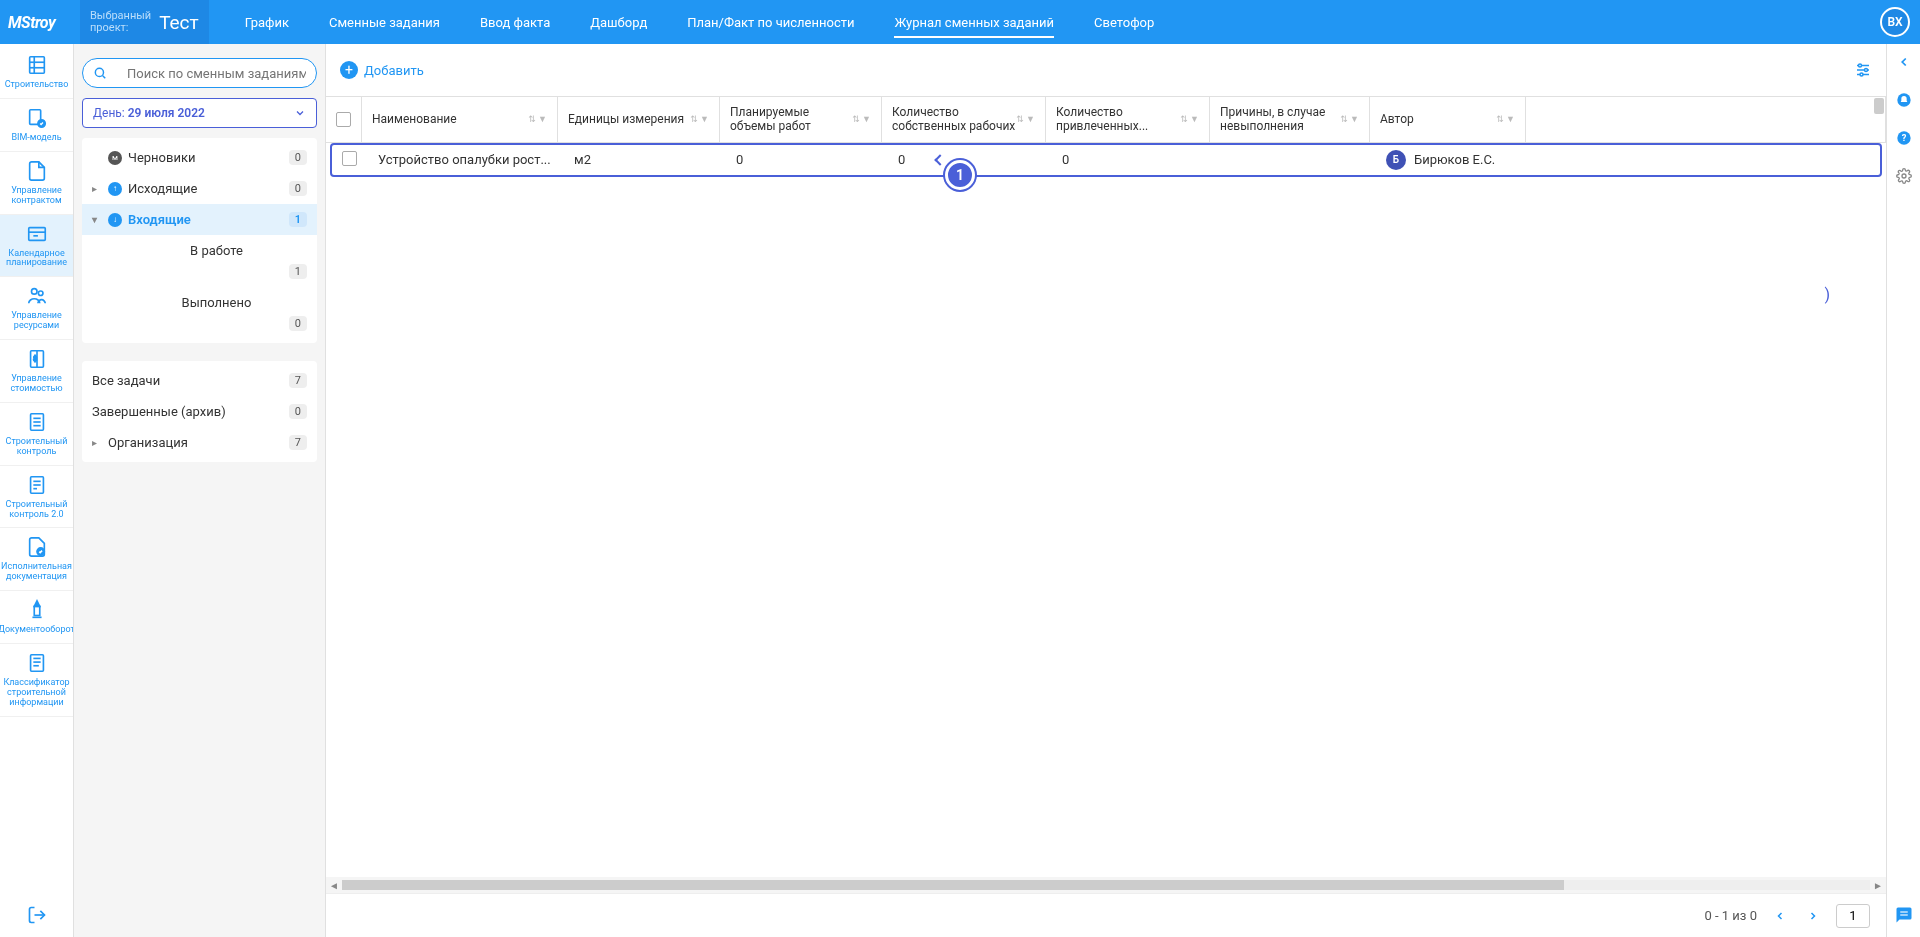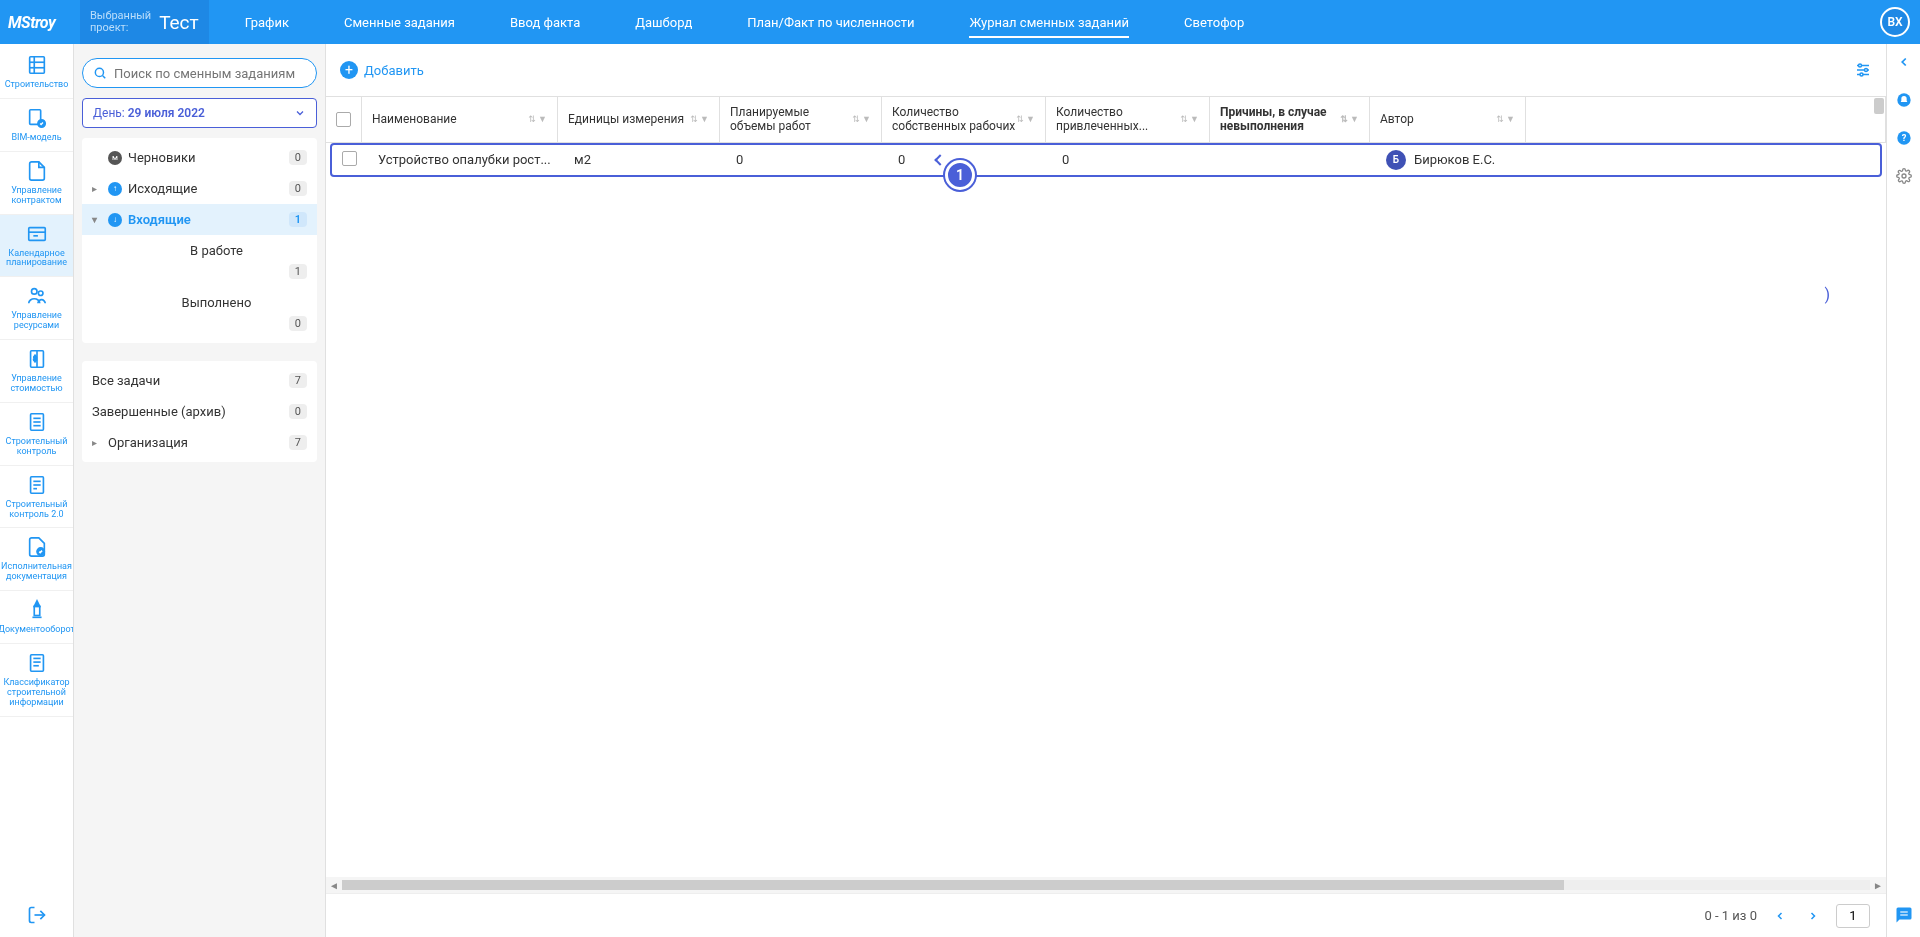--- a/index.html
+++ b/index.html
@@ -2,33 +2,33 @@
 <html><head>
 <meta charset="utf-8">
 <style>
 * { box-sizing: border-box; margin: 0; padding: 0; font-family: -apple-system, BlinkMacSystemFont, 'Segoe UI', Roboto, Arial, sans-serif; }
 body { display: flex; flex-direction: column; height: 937px; width: 1920px; overflow: hidden; background: #fff; }
 .topbar { height: 44px; background: #2196f3; display: flex; align-items: center; color: #fff; font-size: 13px; }
 .logo { width: 80px; padding-left: 8px; font-weight: 700; font-style: italic; font-size: 16px; letter-spacing: -0.5px; }
 .project-box { background: #1e88e5; padding: 4px 10px; display: flex; align-items: center; gap: 8px; height: 100%; }
 .project-label { font-size: 11px; line-height: 1.1; color: #bbdefb; }
 .project-name { font-size: 19px; }
-.tabs { display: flex; height: 100%; margin-left: 20px; gap: 23px; text-align: center; }
+.tabs { display: flex; height: 100%; margin-left: 20px; gap: 8px; text-align: center; }
 .tab { padding: 0 16px; display: flex; align-items: center; cursor: pointer; font-size: 13px; white-space: nowrap; position: relative; }
 .tab.active::after { content: ''; position: absolute; bottom: 6px; left: 16px; right: 16px; height: 2px; background: #fff; }
 .avatar-top { margin-left: auto; margin-right: 10px; width: 30px; height: 30px; border-radius: 50%; border: 2px solid #fff; display: flex; align-items: center; justify-content: center; font-size: 12px; font-weight: 600; background: #1e88e5; }
 .body-wrap { display: flex; flex: 1; min-height: 0; }
 .left-rail { width: 74px; background: #fff; border-right: 1px solid #e0e0e0; display: flex; flex-direction: column; align-items: center; padding-top: 4px; overflow: hidden; }
 .rail-item { width: 100%; padding: 8px 4px; display: flex; flex-direction: column; align-items: center; gap: 4px; cursor: pointer; color: #2196f3; font-size: 9px; text-align: center; line-height: 1.1; border-bottom: 1px solid #f0f0f0; }
 .rail-item.active { background: #e3f2fd; }
 .rail-item .icon { width: 22px; height: 22px; }
 .rail-item:first-child { padding-top: 6px; }
 .rail-logout { margin-top: auto; padding: 12px; color: #2196f3; cursor: pointer; }
 .side-panel { width: 252px; background: #f5f5f5; padding: 14px 8px; display: flex; flex-direction: column; gap: 10px; border-right: 1px solid #e0e0e0; }
-.search-box { border: 1.5px solid #2196f3; border-radius: 16px; height: 30px; display: flex; align-items: center; padding: 0 10px; background: #fff; gap: 7px; }
+.search-box { border: 1.5px solid #2196f3; border-radius: 16px; height: 30px; display: flex; align-items: center; padding: 0 10px; background: #fff; gap: 20px; }
 .search-box input { border: none; outline: none; font-size: 13px; flex: 1; background: transparent; }
 .date-btn { border: 1.5px solid #4a5fd8; border-radius: 4px; height: 30px; display: flex; align-items: center; justify-content: space-between; padding: 0 10px; font-size: 12px; color: #4a5fd8; background: #fff; cursor: pointer; }
 .date-btn .bold { font-weight: 600; }
 .tree { background: #fff; border-radius: 4px; padding: 4px 0; }
 .tree-item { display: flex; align-items: center; padding: 8px 10px; font-size: 13px; color: #333; cursor: pointer; gap: 6px; position: relative; }
 .tree-item.active { background: #e3f2fd; color: #2196f3; font-weight: 600; }
 .tree-item .badge { margin-left: auto; background: #eee; color: #555; border-radius: 4px; padding: 1px 6px; font-size: 11px; min-width: 18px; text-align: center; }
 .tree-item.active .badge { background: #d0e7fb; color: #2196f3; }
 .tree-item .dot { width: 14px; height: 14px; border-radius: 50%; display: flex; align-items: center; justify-content: center; font-size: 8px; color: #fff; flex-shrink: 0; }
 .tree-item .chevron { width: 10px; color: #888; font-size: 10px; }
@@ -43,21 +43,21 @@
 .grid-head { display: flex; border-top: 1px solid #e0e0e0; border-bottom: 1px solid #e0e0e0; background: #fff; font-size: 12px; color: #333; }
 .gh { display: flex; align-items: center; padding: 8px 10px; border-right: 1px solid #e0e0e0; position: relative; }
 .gh .label { flex: 1; line-height: 1.2; }
 .gh .icons { display: flex; gap: 2px; color: #bbb; font-size: 9px; }
 .col-check { width: 36px; justify-content: center; }
 .col-name { width: 196px; }
 .col-unit { width: 162px; }
 .col-plan { width: 162px; }
 .col-own { width: 164px; }
 .col-attr { width: 164px; }
-.col-reason { width: 160px; font-weight: bold; }
+.col-reason { width: 160px; }
 .col-author { width: 156px; }
 .col-end { flex: 1; }
 .grid-body { flex: 1; position: relative; overflow: hidden; }
 .grid-row { display: flex; border: 2px solid #4a5fd8; border-radius: 4px; margin: 0 4px; font-size: 13px; color: #333; align-items: center; height: 34px; position: relative; background: #fff; }
 .gc { padding: 6px 10px; border-right: 1px solid transparent; overflow: hidden; white-space: nowrap; text-overflow: ellipsis; }
 .author-cell { display: flex; align-items: center; gap: 8px; }
 .author-ava { width: 20px; height: 20px; border-radius: 50%; background: #3f51b5; color: #fff; display: flex; align-items: center; justify-content: center; font-size: 10px; font-weight: 600; }
 .scroll-thumb-v { position: absolute; right: 2px; top: 2px; width: 10px; height: 16px; background: #ccc; border-radius: 2px; }
 .scroll-h { height: 16px; display: flex; align-items: center; background: #f5f5f5; }
 .scroll-h .arrow { width: 16px; text-align: center; color: #888; font-size: 10px; cursor: pointer; }

